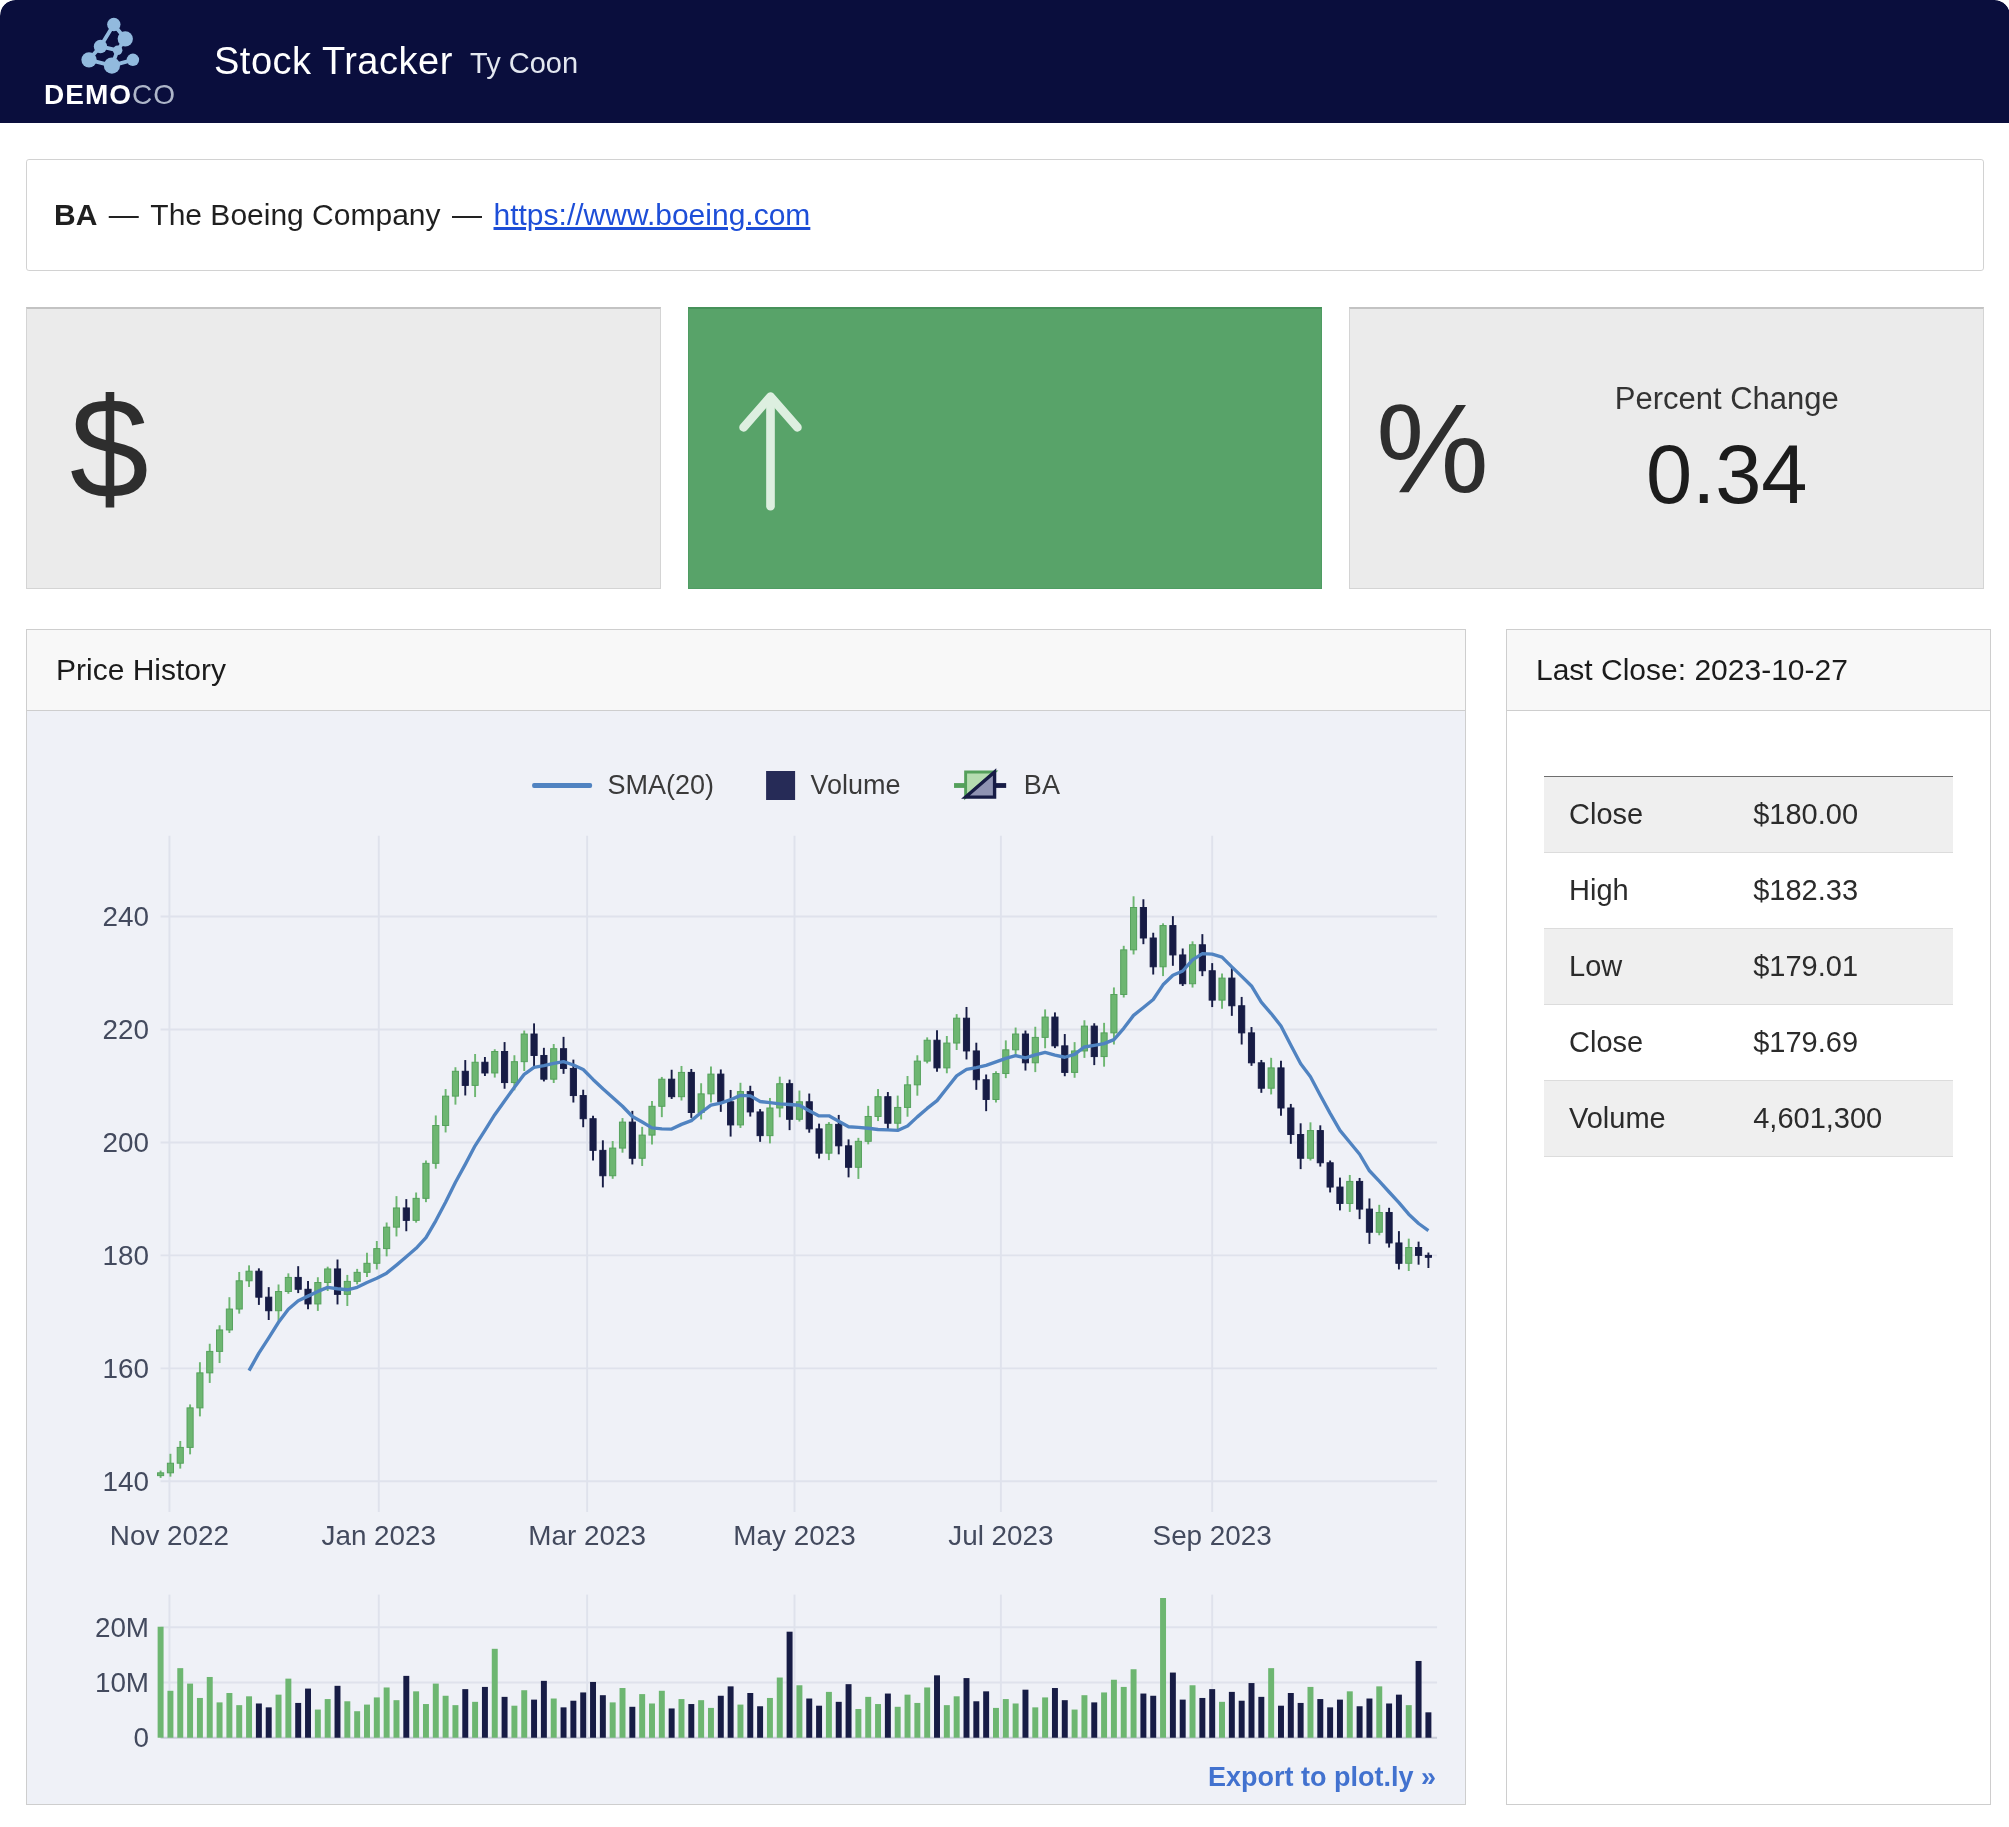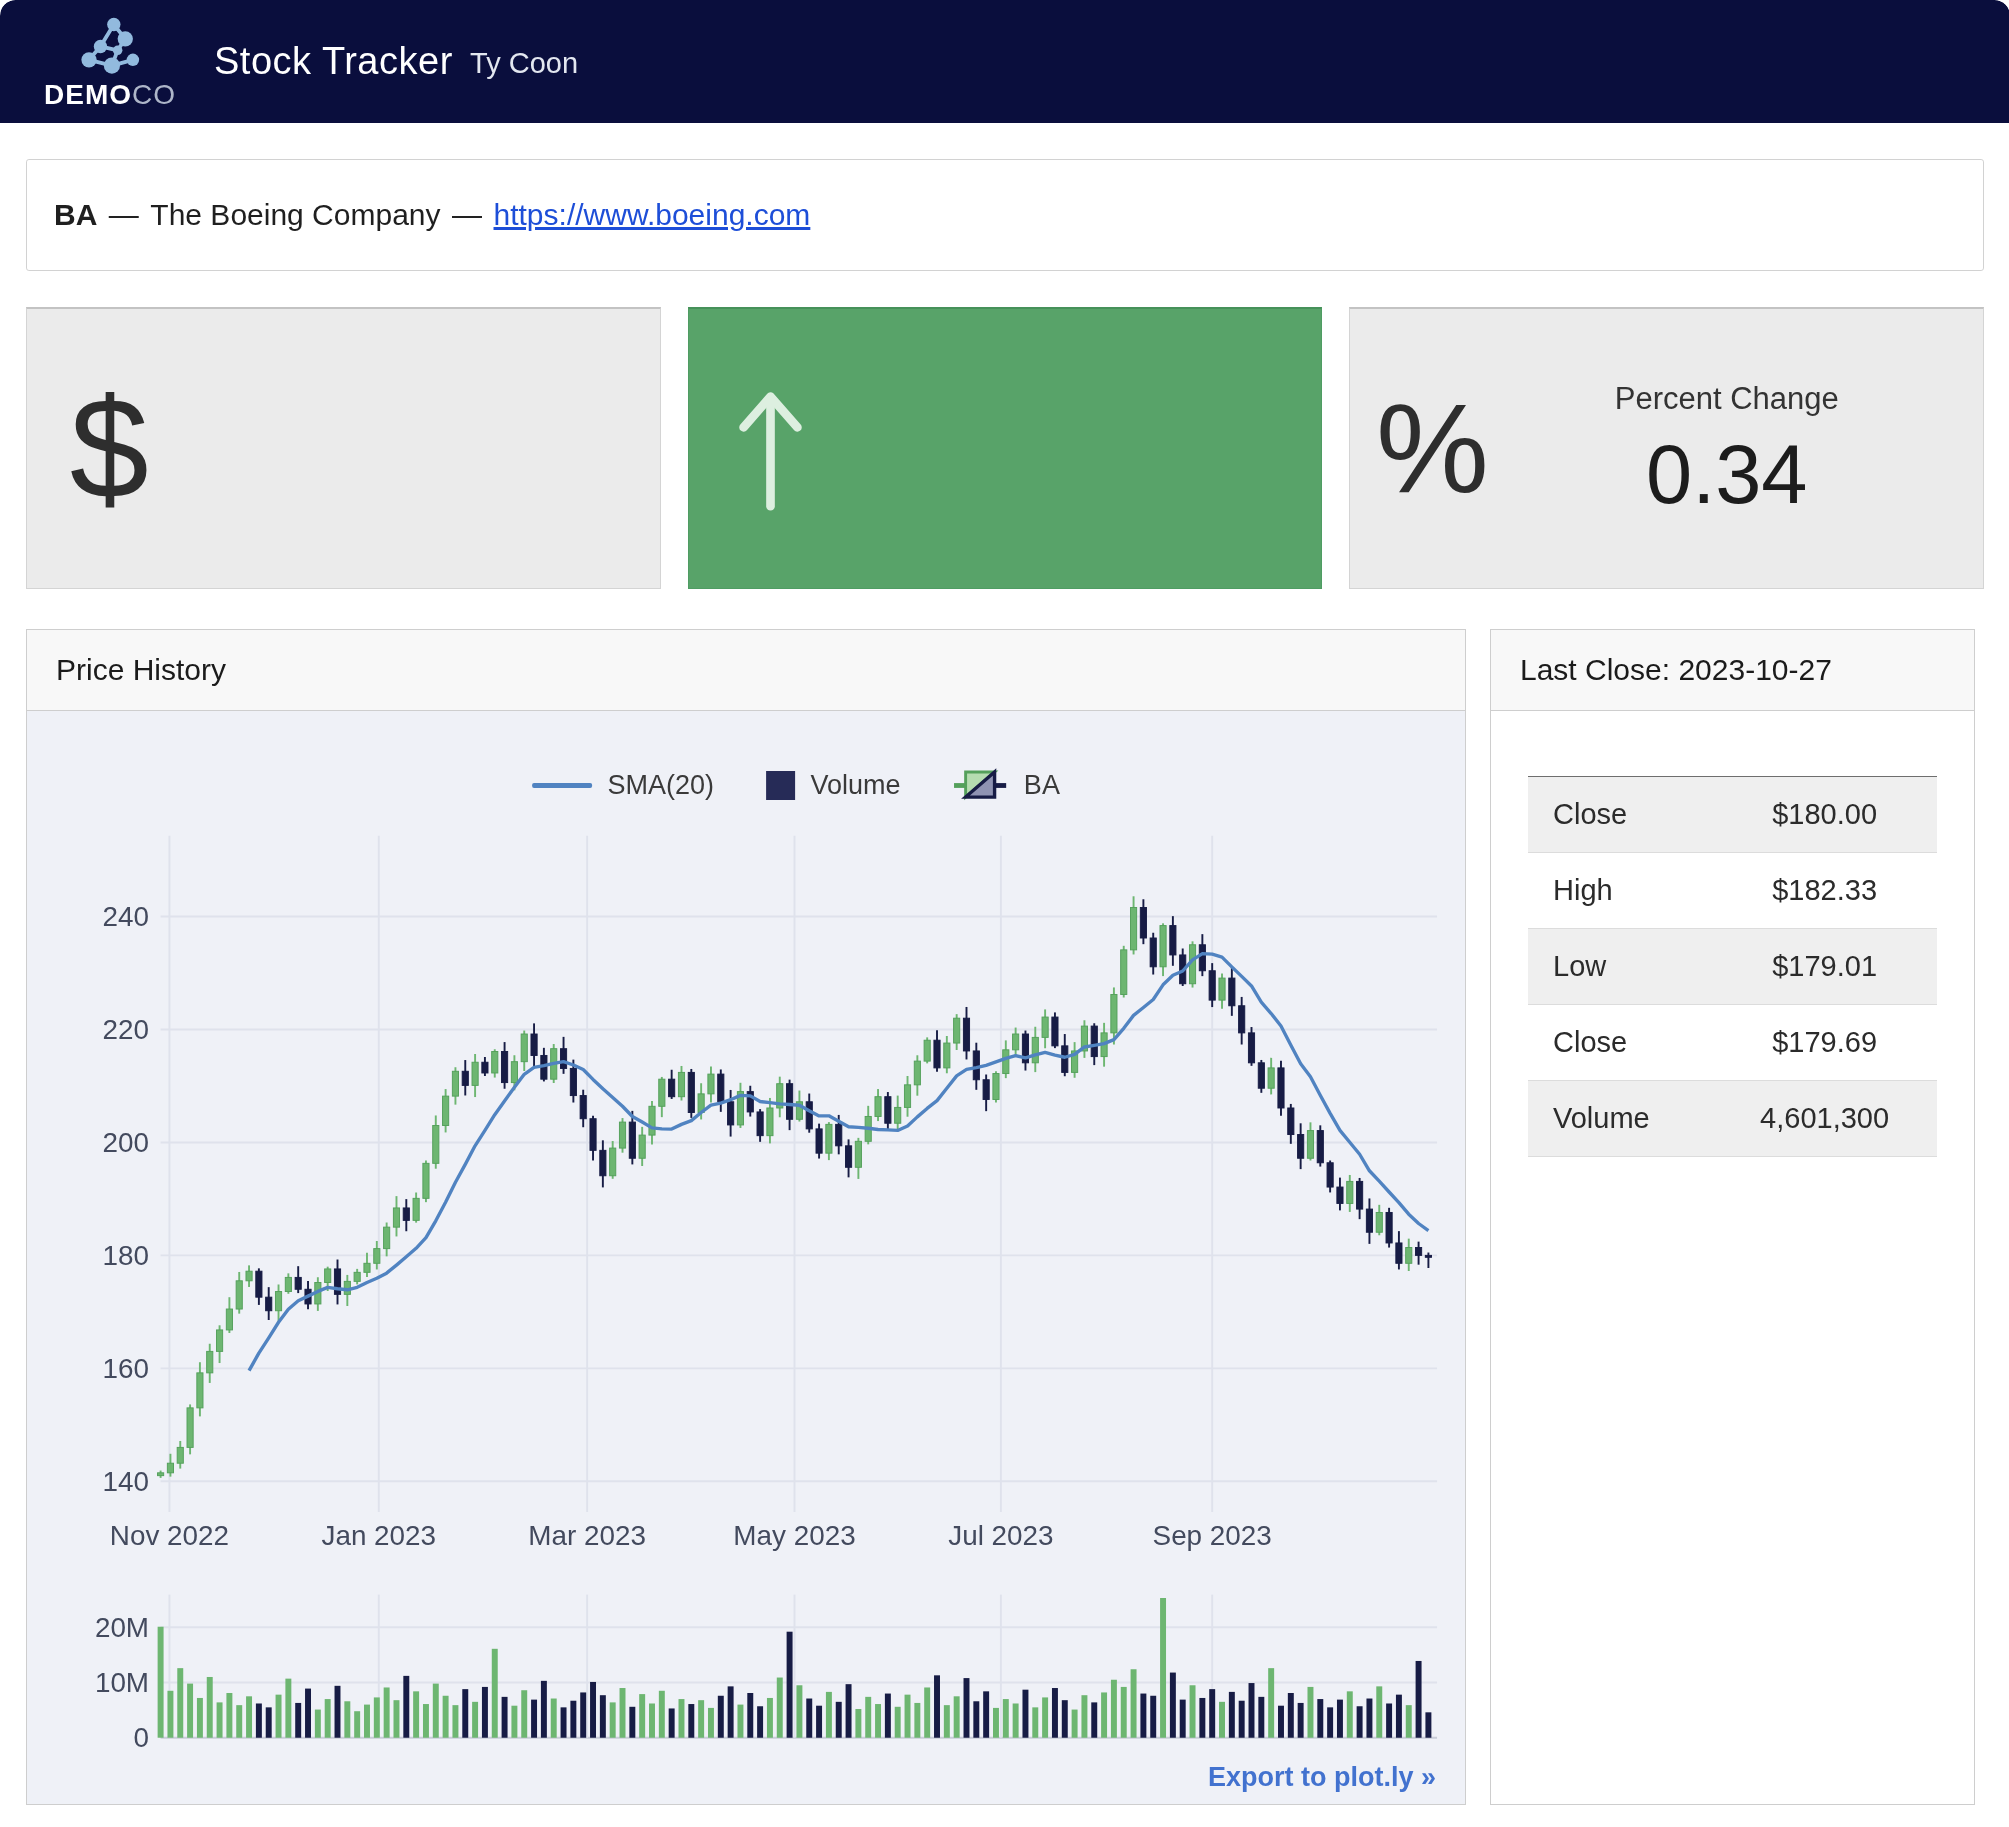--- a/index.html
+++ b/index.html
@@ -30,38 +30,38 @@
   .card .icon-box{width:26%;display:flex;justify-content:center;align-items:center;}
   .card .glyph{font-size:142px;font-weight:500;color:#2e2e2e;line-height:1;}
   .card .glyph.pct{font-size:127px;}
   .card .content{flex:1;text-align:center;padding-right:7%;}
   .card .label{font-size:31px;color:#333;margin-bottom:15.4px;}
   .card .value{font-size:83px;color:#1c1c1c;line-height:1;}
   .card.green .label{color:#eef6ef;}
   .card.green .value{color:#fff;}
 
   
-  .panels{margin-top:40px;display:grid;grid-template-columns:1440px 485px;gap:24px;}
+  .panels{margin-top:40px;display:grid;grid-template-columns:1440px 485px;gap:40px;}
   .panel{border:1px solid #cecece;background:#fff;box-sizing:border-box;}
   .panel-header{height:81px;background:#f8f8f8;border-bottom:1px solid #cecece;display:flex;align-items:center;padding-left:29px;font-size:30px;color:#1b1b1b;box-sizing:border-box;}
   .chart-body{position:relative;height:1093px;background:#eff1f7;}
   .chart-body svg.main{display:block;}
 
   .legend{position:absolute;top:56px;left:769px;transform:translateX(-50%);display:flex;align-items:center;gap:52px;font-size:27px;color:#3a3a3a;}
   .legend .item{display:flex;align-items:center;gap:15.4px;cursor:pointer;}
   .legend .sma-swatch{width:60px;height:4.8px;background:#5083c1;border-radius:1.9px;}
   .legend .vol-swatch{width:29px;height:29px;background:#262b57;}
 
   .export-link{position:absolute;right:29px;bottom:11.5px;font-size:27px;font-weight:bold;color:#4272cf;text-decoration:none;cursor:pointer;}
 
   .side-body{padding:65px 37px 0 37px;background:#fff;height:1014px;box-sizing:border-box;}
   table.ohlc{width:100%;border-collapse:collapse;font-size:29px;color:#2b2b2b;border-top:1.9px solid #6e6e6e;}
   table.ohlc td{padding:21px 25px;border-bottom:1px solid #dcdcdc;}
   table.ohlc tr:nth-child(odd){background:#efefef;}
-  table.ohlc td.val{text-align:center;}
+  table.ohlc td.val{text-align:left;}
 
   
   text.tick{font-family:"Liberation Sans",sans-serif;font-size:29px;fill:#434a5e;}
 </style>
 </head>
 <body>
 
 <div class="page">
 
   <header class="app-header">

